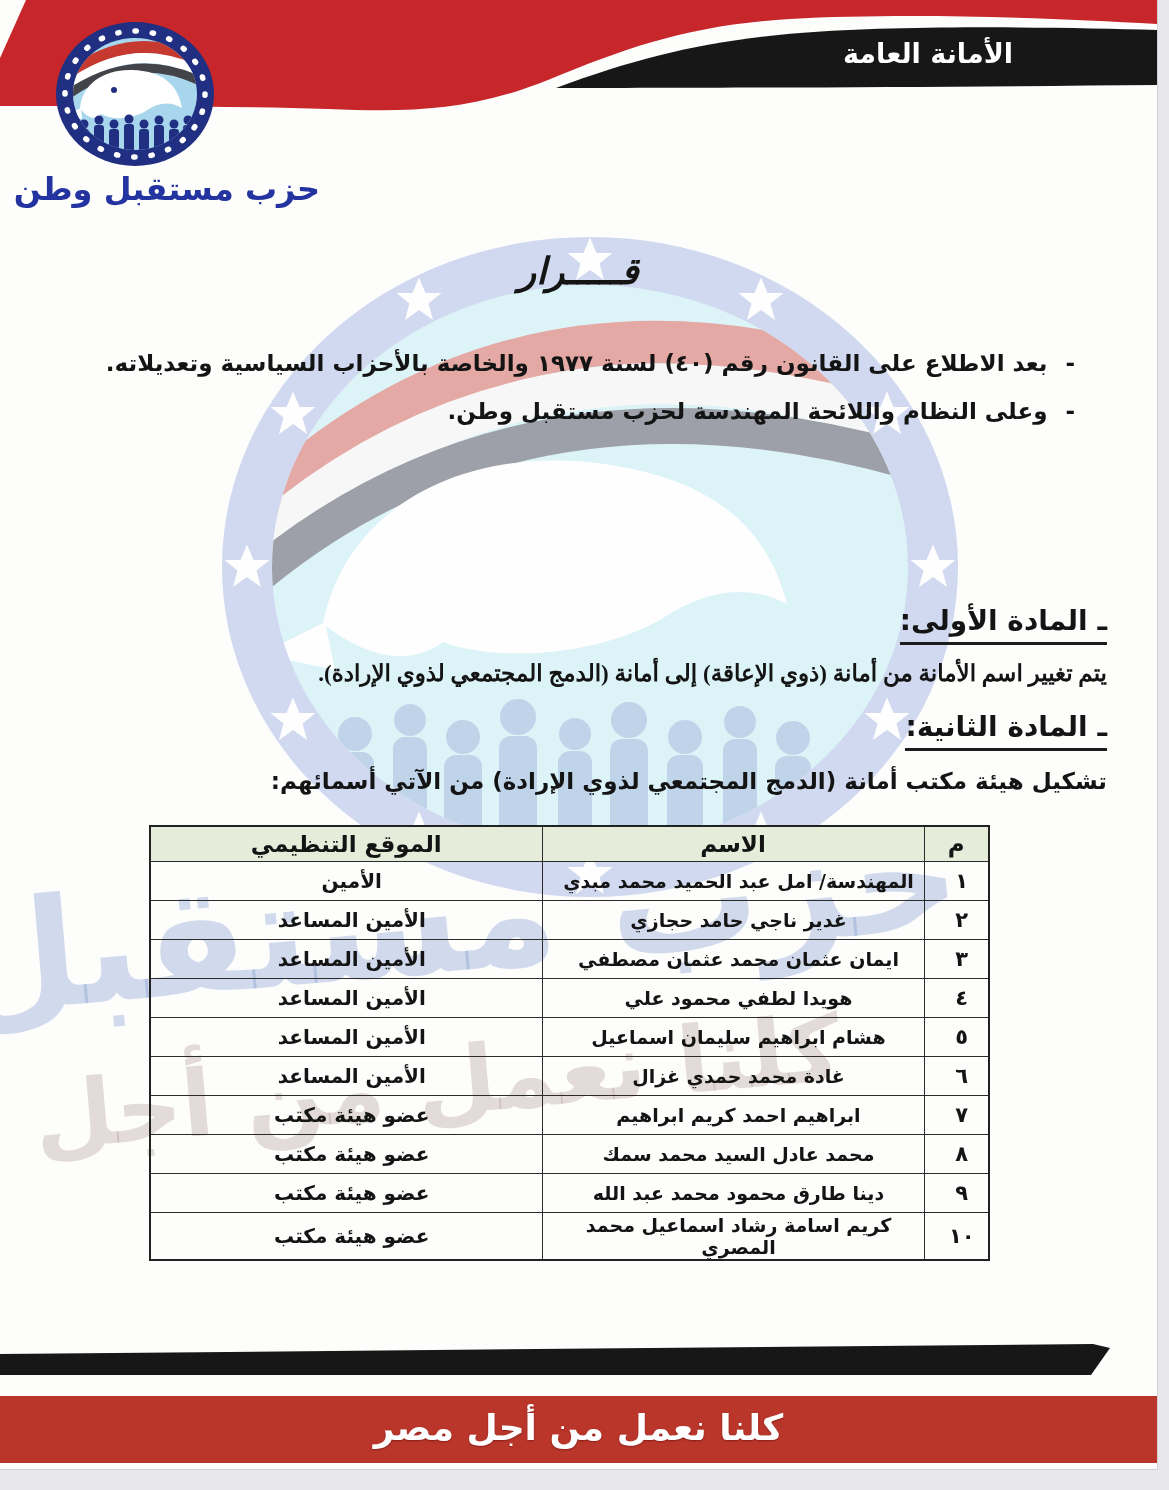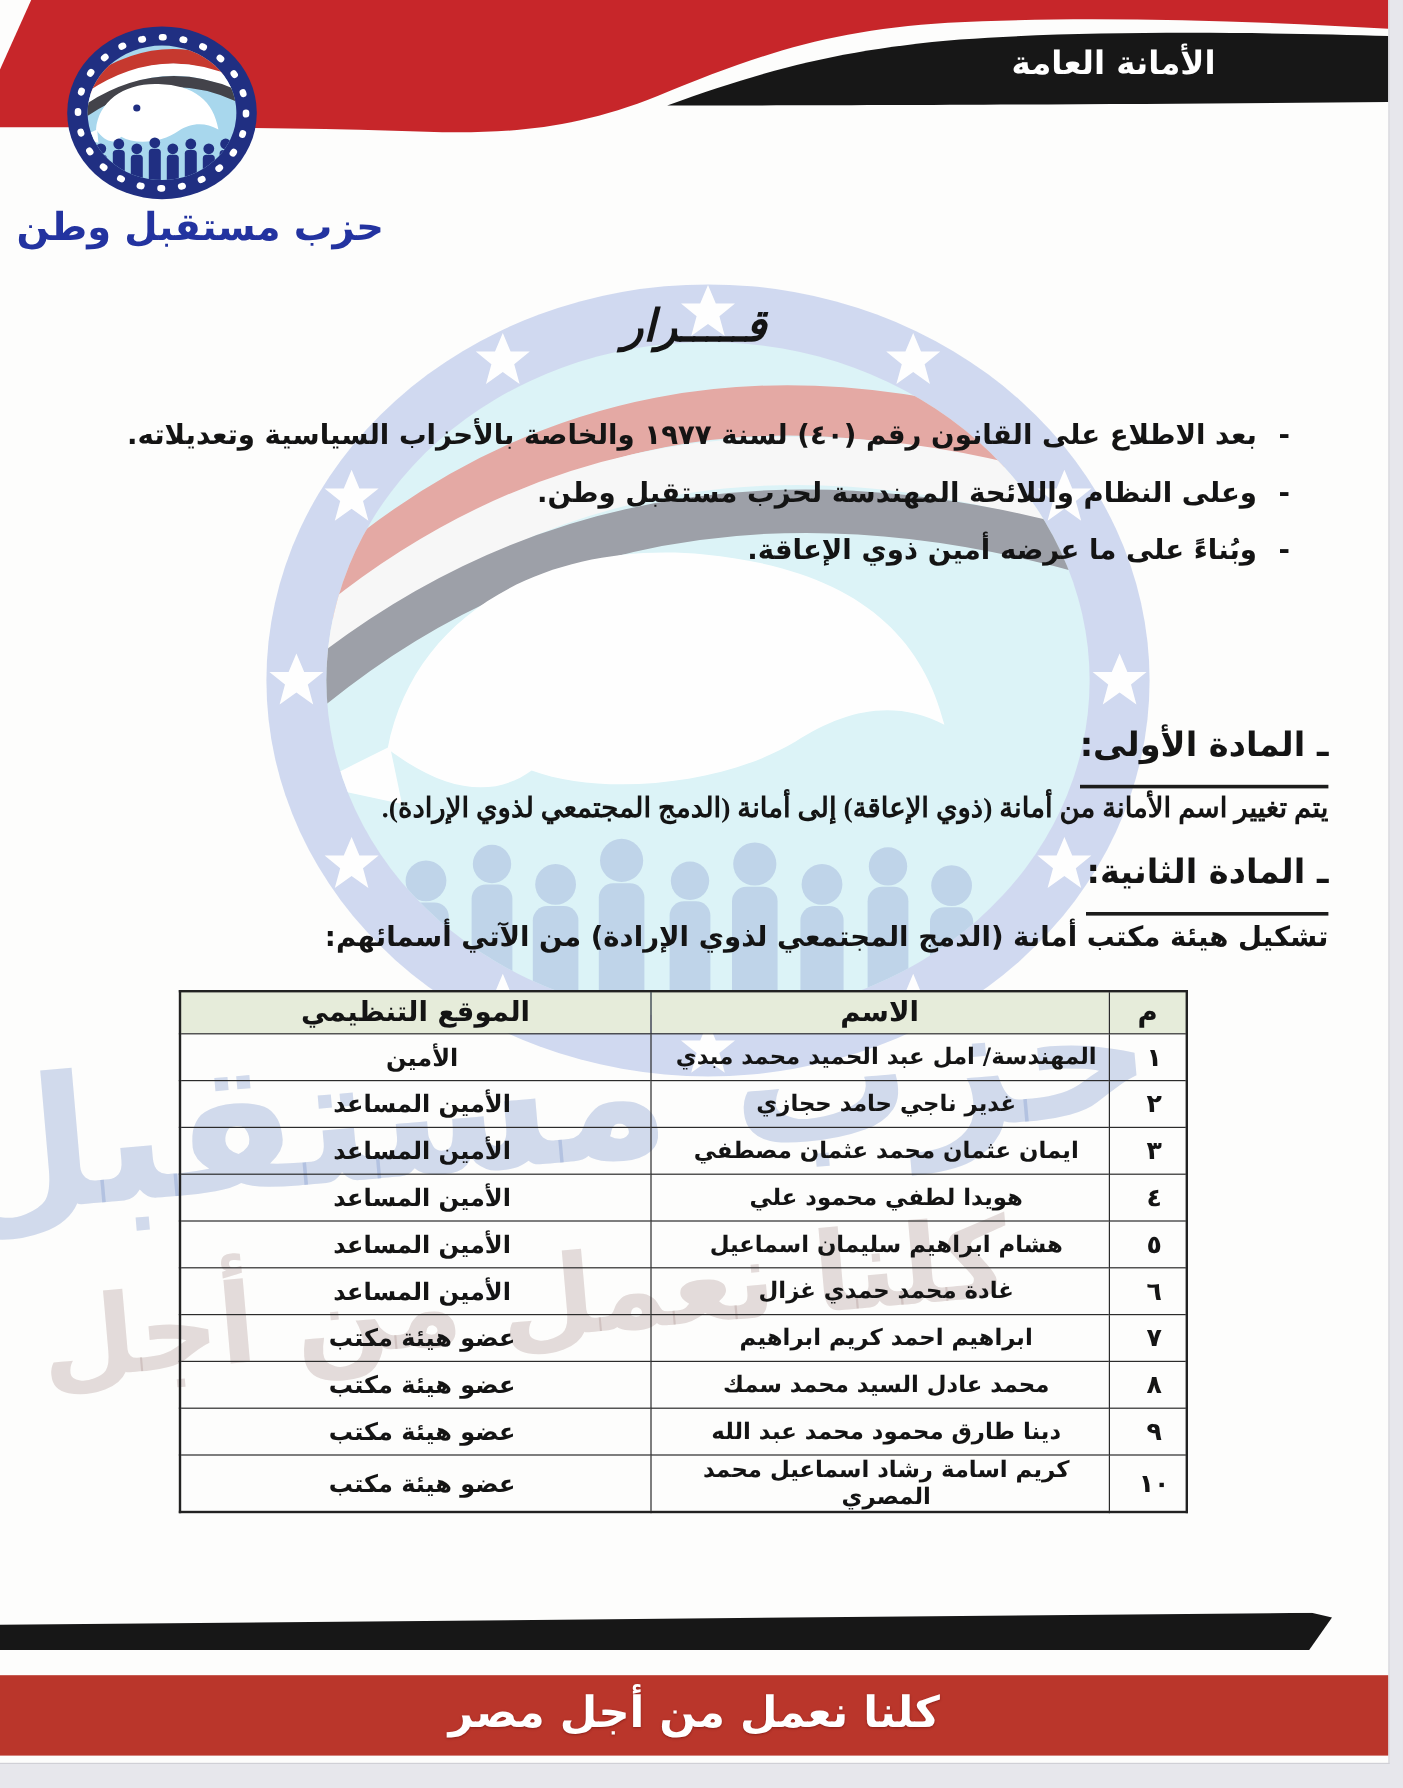--- a/index.html
+++ b/index.html
@@ -25,21 +25,21 @@
   .wm-line1{right:195px;top:850px;font-size:150px;color:rgba(110,138,200,.30);}
   .wm-line2{right:315px;top:1040px;font-size:92px;color:rgba(158,128,126,.27);}
 
   
   .title{position:absolute;left:0;top:250px;width:1157px;z-index:2;text-align:center;
         font-size:37px;font-weight:bold;line-height:44px;}
   .preamble{position:absolute;right:82px;top:346px;z-index:2;direction:rtl;text-align:right;}
   .bullet{font-size:23px;font-weight:bold;line-height:34px;margin-bottom:14px;white-space:nowrap;}
   .bullet .dash{margin-left:18px;}
   .art{position:absolute;right:50px;z-index:2;direction:rtl;font-size:28px;font-weight:bold;
-        padding-bottom:17px;border-bottom:3px solid #1c1c1c;white-space:nowrap;}
+        padding-bottom:5px;border-bottom:3px solid #1c1c1c;white-space:nowrap;}
   .art1{top:604px;} .art2{top:710px;}
   .para{position:absolute;right:50px;z-index:2;direction:rtl;font-size:23px;font-weight:bold;white-space:nowrap;}
   .para1{top:660px;font-family:Liberation Serif, serif;} .para2{top:768px;text-align:center;}
 
   
   table.members{position:absolute;left:149px;top:825px;z-index:2;width:839px;direction:rtl;
         border-collapse:collapse;table-layout:fixed;background:transparent;}
   table.members th,table.members td{border:1.4px solid #2b2b2b;text-align:center;vertical-align:middle;
         overflow:hidden;}
   table.members th{background:#e6ecda;height:32px;font-size:23px;font-weight:bold;}
@@ -166,21 +166,20 @@
         </g>
       </g>
     </svg>
     <div class="wordmark">حزب مستقبل وطن</div>
 
     <h1 class="title" style="margin:0;font-style:italic;">قـــــرار</h1>
 
     <div class="preamble">
         <div class="bullet"><span class="dash">-</span><span>بعد الاطلاع على القانون رقم (٤٠) لسنة ١٩٧٧ والخاصة بالأحزاب السياسية وتعديلاته.</span></div>
         <div class="bullet"><span class="dash">-</span><span>وعلى النظام واللائحة المهندسة لحزب مستقبل وطن.</span></div>
-        <div class="bullet"><span class="dash">-</span><span>وبُناءً على ما عرضه أمين ذوي الإعاقة.</span></div>
       </div>
 
     <div class="art art1">ـ المادة الأولى:</div>
     <div class="para para1">يتم تغيير اسم الأمانة من أمانة (ذوي الإعاقة) إلى أمانة (الدمج المجتمعي لذوي الإرادة).</div>
 
     <div class="art art2">ـ المادة الثانية:</div>
     <div class="para para2">تشكيل هيئة مكتب أمانة (الدمج المجتمعي لذوي الإرادة) من الآتي أسمائهم:</div>
 
     <table class="members">
       <colgroup>

